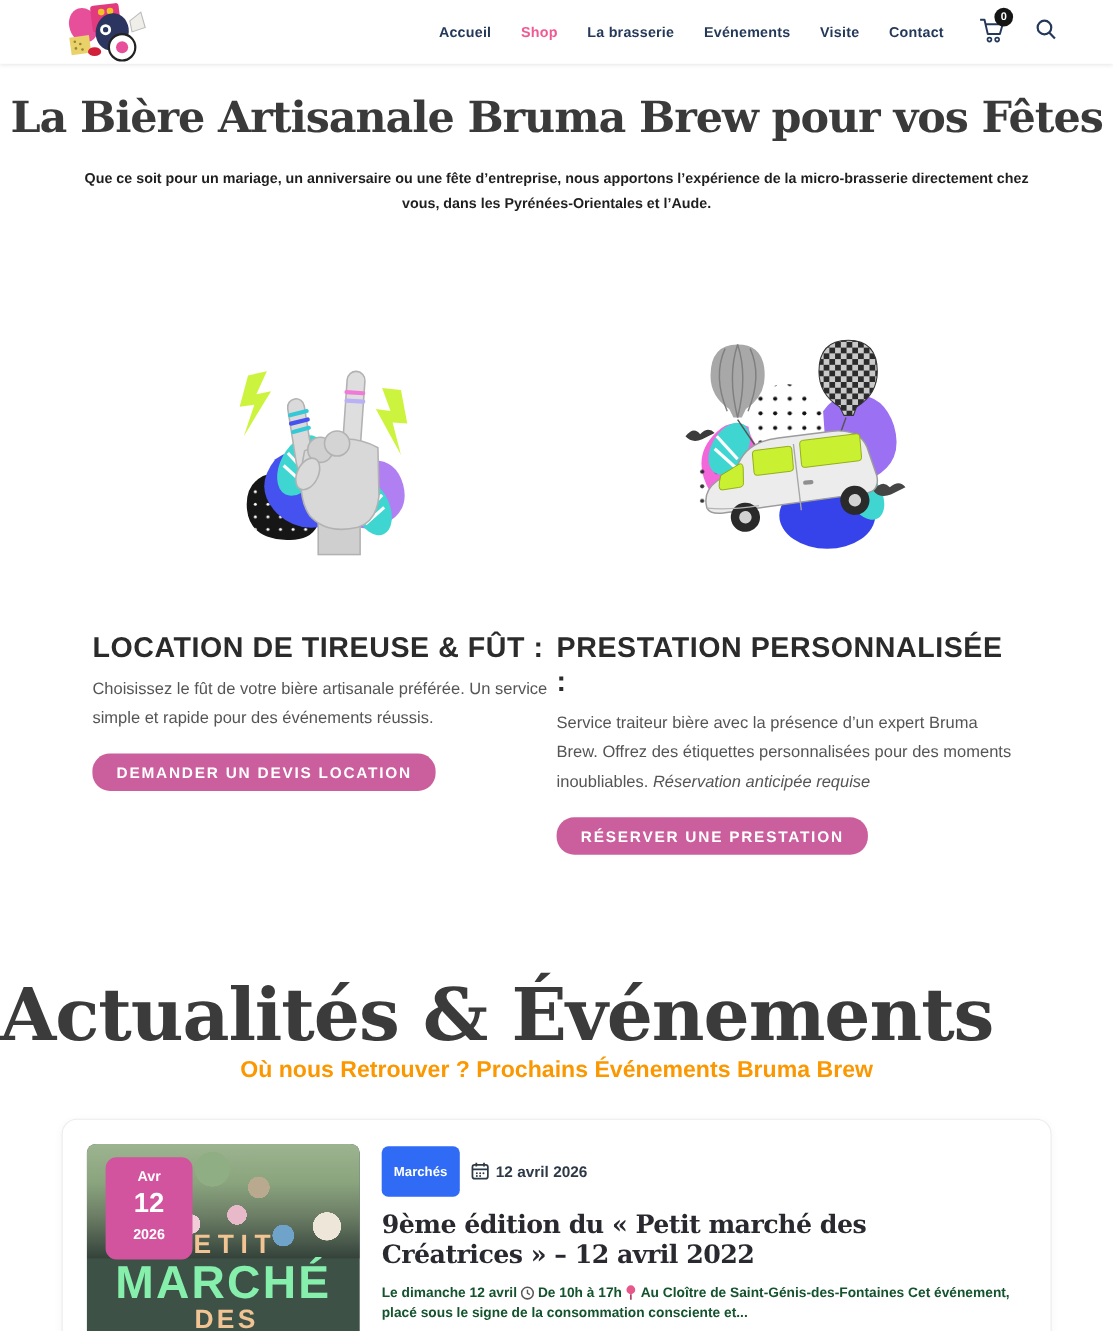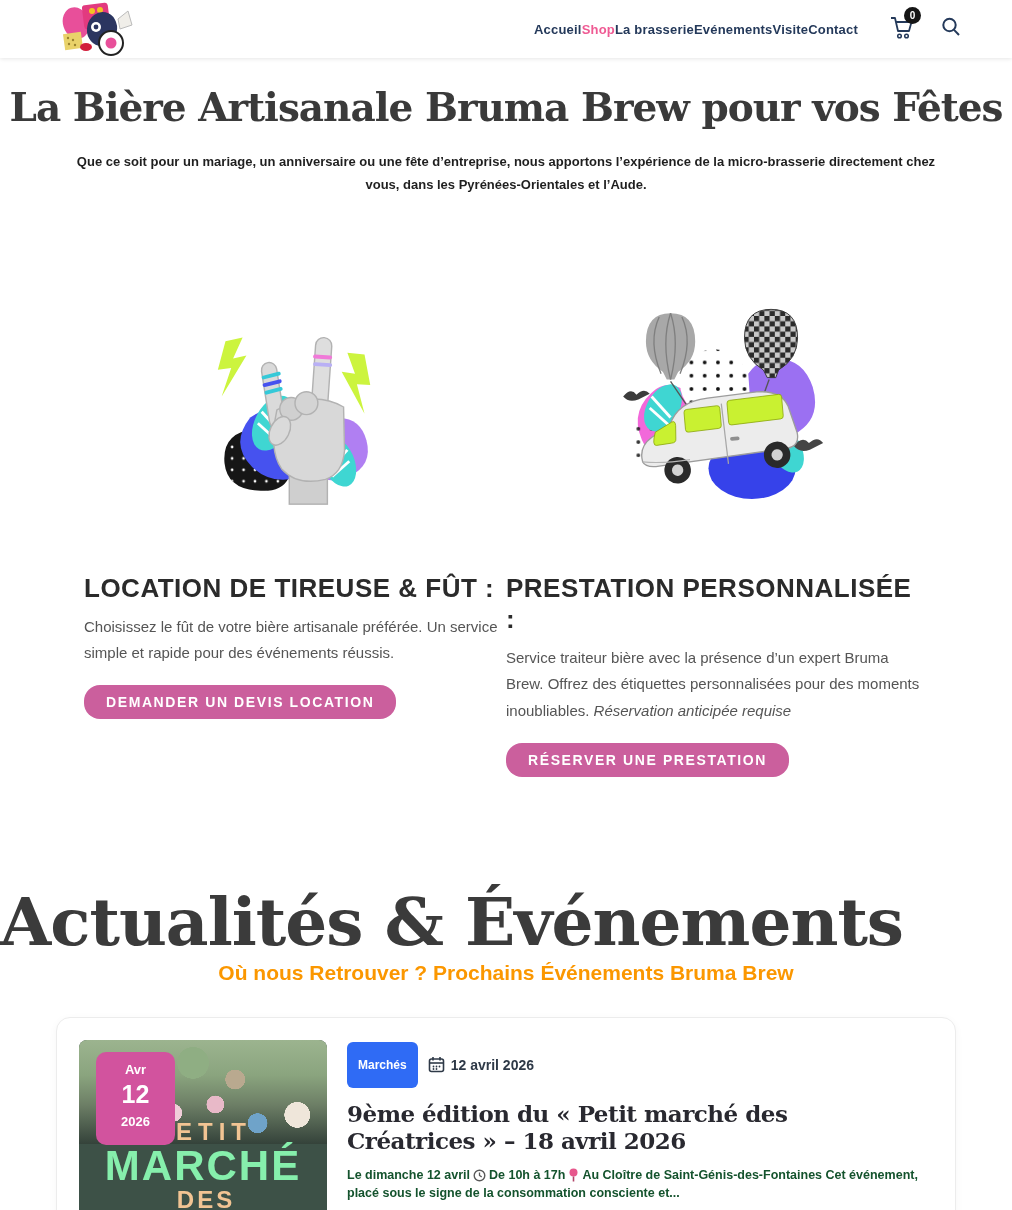--- a/index.html
+++ b/index.html
@@ -3,21 +3,21 @@
 <meta charset="utf-8">
 <style>
   * { margin:0; padding:0; box-sizing:border-box; }
   html,body { width:1012px; height:1210px; overflow:hidden; background:#fff;
     font-family:"Liberation Sans", sans-serif; }
 
   
   .header { height:58px; display:flex; align-items:center; padding:0 50px 0 56px;
     background:#fff; box-shadow:0 1px 4px rgba(0,0,0,0.10); position:relative; z-index:5; }
   .logo { width:84px; height:56px; cursor:pointer; }
-  .nav { margin-left:auto; display:flex; align-items:center; }
+  .nav { margin-left:auto; display:flex; align-items:center; gap:27px; }
   .nav-link { font-size:13px; font-weight:bold; color:#24395a; cursor:pointer; letter-spacing:0.2px; }
   .nav-link.active { color:#ef5a93; }
   .cart-wrap { margin-left:30px; position:relative; cursor:pointer; }
   .cart-badge { position:absolute; top:-7px; right:-7px; width:17px; height:17px; border-radius:50%;
     background:#151515; color:#fff; font-size:10px; font-weight:bold; display:flex;
     align-items:center; justify-content:center; }
   .search-wrap { margin-left:26px; cursor:pointer; }
 
   
   .hero-title { margin-top:26px; text-align:center; font-family:"DejaVu Serif", serif;
@@ -288,21 +288,21 @@
             <circle cx="5.5" cy="10.5" r="0.9" fill="#2e3947"></circle>
               <circle cx="8.5" cy="10.5" r="0.9" fill="#2e3947"></circle>
             <circle cx="11.5" cy="10.5" r="0.9" fill="#2e3947"></circle>
               <circle cx="5.5" cy="13" r="0.9" fill="#2e3947"></circle>
             <circle cx="8.5" cy="13" r="0.9" fill="#2e3947"></circle>
           </svg>
           <span>12 avril 2026</span>
         </span>
       </div>
 
-      <h3 class="event-title">9ème édition du « Petit marché des Créatrices » – 18 avril 2026</h3>
+      <h3 class="event-title">9ème édition du « Petit marché des Créatrices » – 12 avril 2022</h3>
 
       <p class="excerpt"><span>Le dimanche 12 avril</span><svg width="13" height="13" viewBox="0 0 13 13">
             <circle cx="6.5" cy="6.5" r="5.3" fill="none" stroke="#5a5a5a" stroke-width="1.4"></circle>
             <path d="M6.5 3.5 v3 l2.2 1.4" fill="none" stroke="#5a5a5a" stroke-width="1.3"></path>
           </svg><span>De 10h à 17h</span><svg width="11" height="14" viewBox="0 0 11 14">
             <circle cx="5.5" cy="4.5" r="4" fill="#e7578c"></circle>
             <line x1="5.5" y1="8.5" x2="5.5" y2="13.5" stroke="#b14368" stroke-width="1.6"></line>
           </svg><span>Au Cloître de Saint-Génis-des-Fontaines Cet événement, placé sous le signe de la consommation consciente et...</span></p>
 
     </div>

